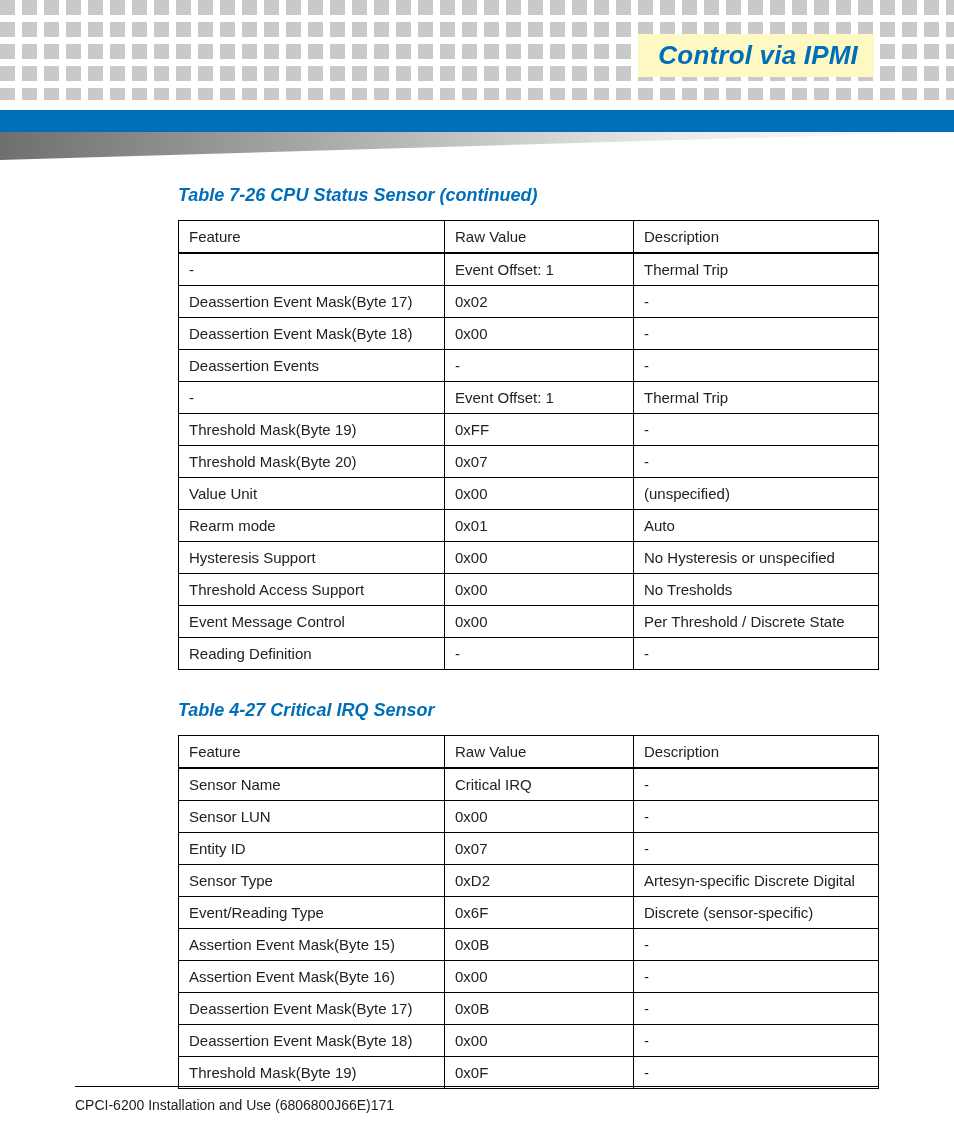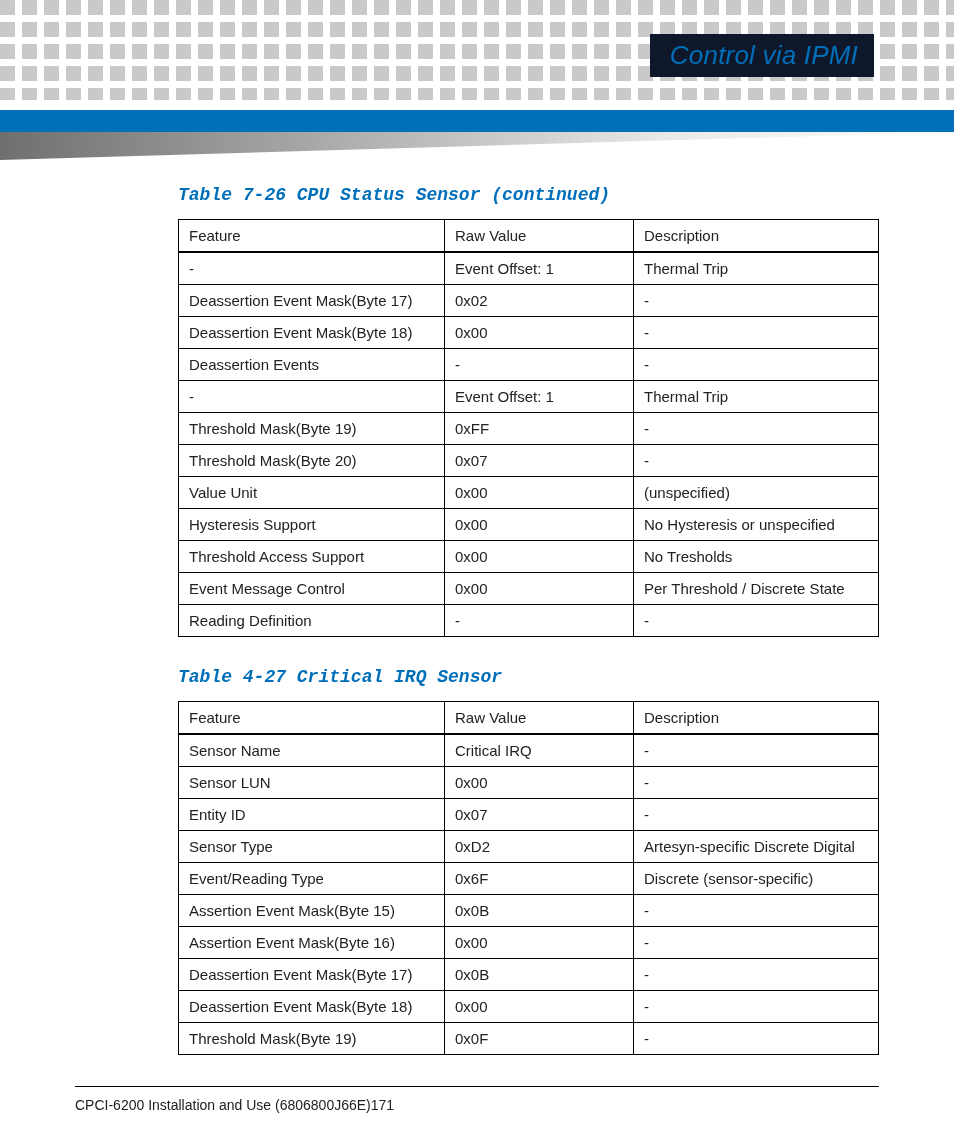--- a/index.html
+++ b/index.html
@@ -34,24 +34,24 @@
       repeating-linear-gradient(to right,#c9c9c9 0 15px,#fff 15px 22px);
   }
   .dots::before{
     content:"";position:absolute;inset:0;
     background:repeating-linear-gradient(to bottom,transparent 0 15px,#fff 15px 22px);
   }
   .header-title{
     position:absolute;
     top:34px;
     right:80px;
-    background:#0f172a;
+    background:#fef9c3;
     padding:6px 16px 6px 20px;
     font-size:26px;
-    font-weight:400;
+    font-weight:700;
     font-style:italic;
     color:var(--blue);
     letter-spacing:.2px;
   }
   .blue-bar{
     position:absolute;
     left:0;right:0;top:110px;height:22px;
     background:var(--blue);
   }
   .wedge{
@@ -65,21 +65,20 @@
     left:178px;
     right:75px;
     top:185px;
   }
   .table-caption{
     color:var(--blue);
     font-style:italic;
     font-weight:600;
     font-size:18px;
     margin:0 0 14px 0;
-    font-family:Liberation Mono, monospace;
   }
   .sec2{margin-top:30px}
   table{
     width:100%;
     border-collapse:collapse;
     font-size:15px;
   }
   th,td{
     border:1px solid var(--rule);
     padding:7px 10px 7px 10px;
@@ -162,20 +161,25 @@
           <td>Threshold Mask(Byte 20)</td>
           <td>0x07</td>
           <td>-</td>
         </tr>
         <tr>
           <td>Value Unit</td>
           <td>0x00</td>
           <td>(unspecified)</td>
         </tr>
         <tr>
+          <td>Rearm mode</td>
+          <td>0x01</td>
+          <td>Auto</td>
+        </tr>
+        <tr>
           <td>Hysteresis Support</td>
           <td>0x00</td>
           <td>No Hysteresis or unspecified</td>
         </tr>
         <tr>
           <td>Threshold Access Support</td>
           <td>0x00</td>
           <td>No Tresholds</td>
         </tr>
         <tr>

